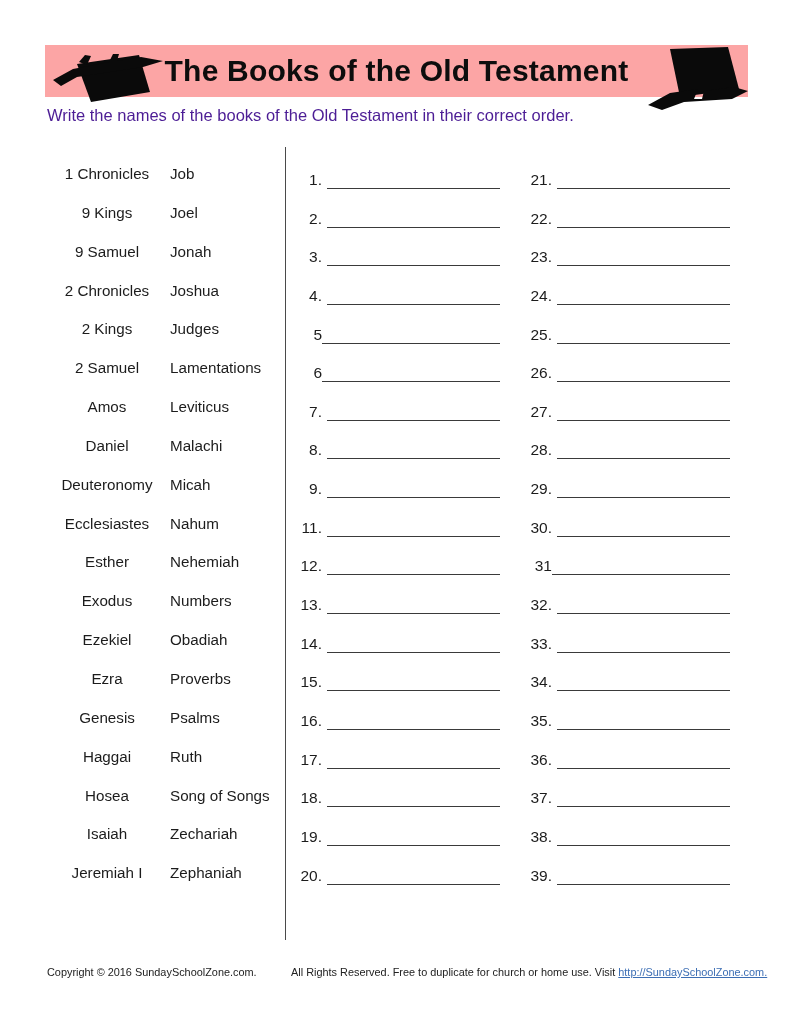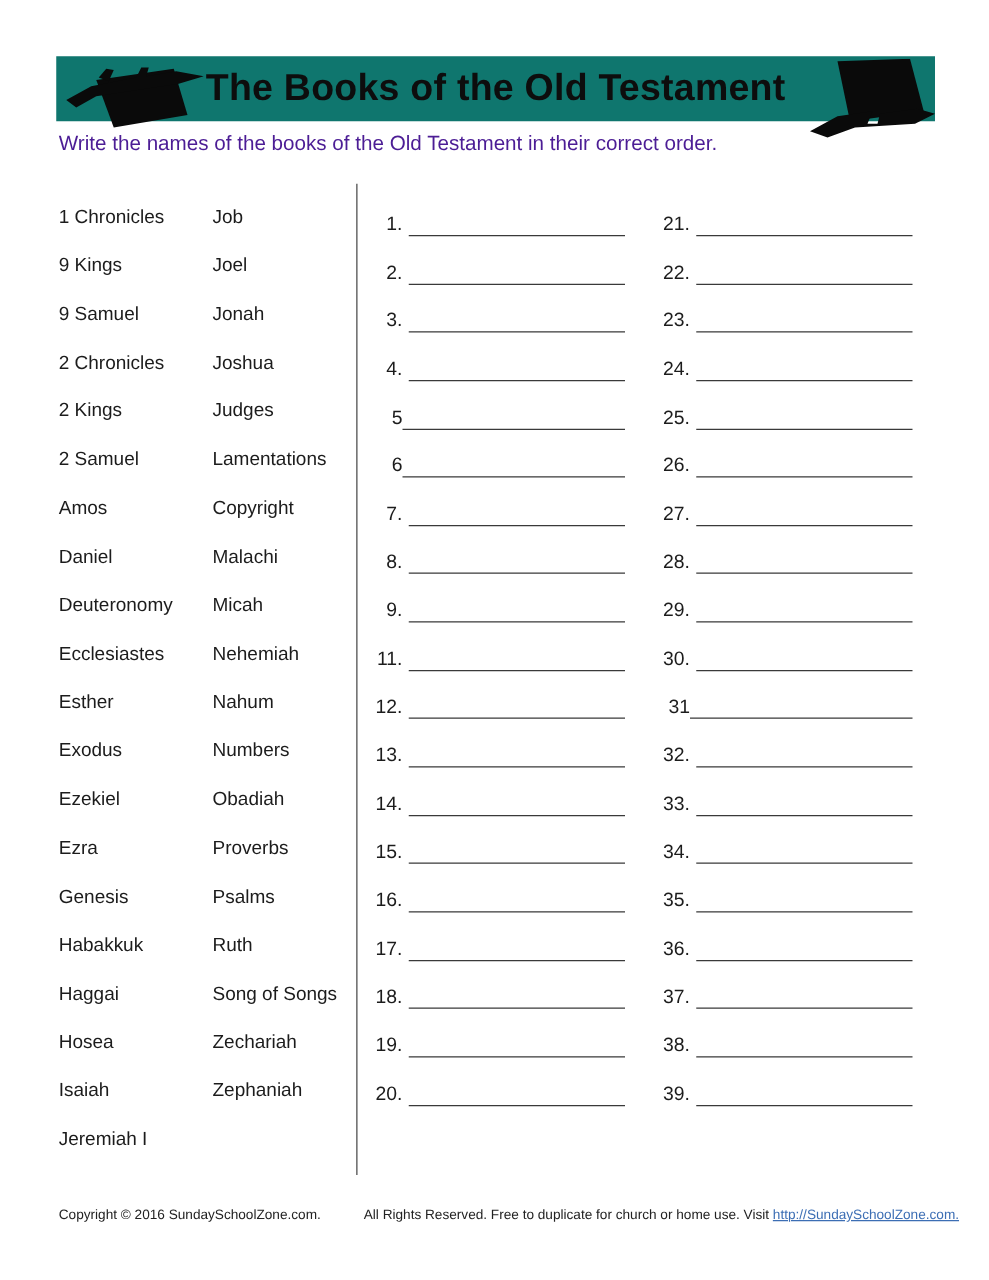--- a/index.html
+++ b/index.html
@@ -24,21 +24,21 @@
   .banner-icon{position:absolute;pointer-events:none;}
   .banner-icon.left{left:6px;top:3px;width:112px;height:58px;}
   .banner-icon.right{right:0px;top:2px;width:102px;height:64px;}
   
   .instruction{
     position:absolute;left:47px;top:106px;
     font-size:16.5px;color:#4c1d95;
   }
   
   .wordbank-col{position:absolute;top:164px;display:flex;flex-direction:column;}
-  .wordbank-col.c1{left:47px;width:120px;}
+  .wordbank-col.c1{left:47px;width:120px;align-items:center;}
   .wordbank-col.c2{left:170px;width:120px;}
   .book{height:38.85px;font-size:15.2px;line-height:19px;color:#1c1c1c;white-space:nowrap;}
   
   .divider{position:absolute;left:285px;top:147px;width:1px;height:793px;background:#4a4a4a;}
   
   .blank-col{position:absolute;top:165px;width:204px;display:flex;flex-direction:column;}
   .blank-col.c1{left:296px;}
   .blank-col.c2{left:526px;}
   .blank-row{height:38.65px;display:flex;align-items:flex-start;}
   .blank-num{
@@ -57,21 +57,21 @@
   .footer-right{
     position:absolute;left:291px;top:966px;font-size:10.9px;color:#222222;white-space:nowrap;
   }
   .footer-link{text-decoration:underline;cursor:pointer;text-align:center;}
 </style>
 </head>
 <body>
 
 <div class="page">
 
-  <div class="banner" style="background: #0f766e;">
+  <div class="banner" style="background: #fca5a5;">
     <span class="banner-icon left">
       <svg width="112" height="58" viewBox="0 0 112 58" xmlns="http://www.w3.org/2000/svg">
         <polygon points="26,16 88,7 99,44 40,54" fill="#0a0a0a"></polygon>
         <polygon points="2,32 22,21 58,14 62,6 68,6 66,13 90,9 112,13 92,19 26,29 10,38" fill="#0a0a0a"></polygon>
         <polygon points="28,14 34,7 40,8 36,17" fill="#0a0a0a"></polygon>
       </svg>
     </span>
     <span class="banner-title">The Books of the Old Testament</span>
     <span class="banner-icon right">
       <svg width="102" height="64" viewBox="0 0 102 64" xmlns="http://www.w3.org/2000/svg">
@@ -92,38 +92,37 @@
       <div class="book">2 Samuel</div>
       <div class="book">Amos</div>
       <div class="book">Daniel</div>
       <div class="book">Deuteronomy</div>
       <div class="book">Ecclesiastes</div>
       <div class="book">Esther</div>
       <div class="book">Exodus</div>
       <div class="book">Ezekiel</div>
       <div class="book">Ezra</div>
       <div class="book">Genesis</div>
-      <div class="book">Habakkuk</div>
       <div class="book">Haggai</div>
       <div class="book">Hosea</div>
       <div class="book">Isaiah</div>
       <div class="book">Jeremiah I</div>
     </div>
   <div class="wordbank-col c2">
       <div class="book">Job</div>
       <div class="book">Joel</div>
       <div class="book">Jonah</div>
       <div class="book">Joshua</div>
       <div class="book">Judges</div>
       <div class="book">Lamentations</div>
-      <div class="book">Copyright</div>
+      <div class="book">Leviticus</div>
       <div class="book">Malachi</div>
       <div class="book">Micah</div>
+      <div class="book">Nahum</div>
       <div class="book">Nehemiah</div>
-      <div class="book">Nahum</div>
       <div class="book">Numbers</div>
       <div class="book">Obadiah</div>
       <div class="book">Proverbs</div>
       <div class="book">Psalms</div>
       <div class="book">Ruth</div>
       <div class="book">Song of Songs</div>
       <div class="book">Zechariah</div>
       <div class="book">Zephaniah</div>
     </div>
 

